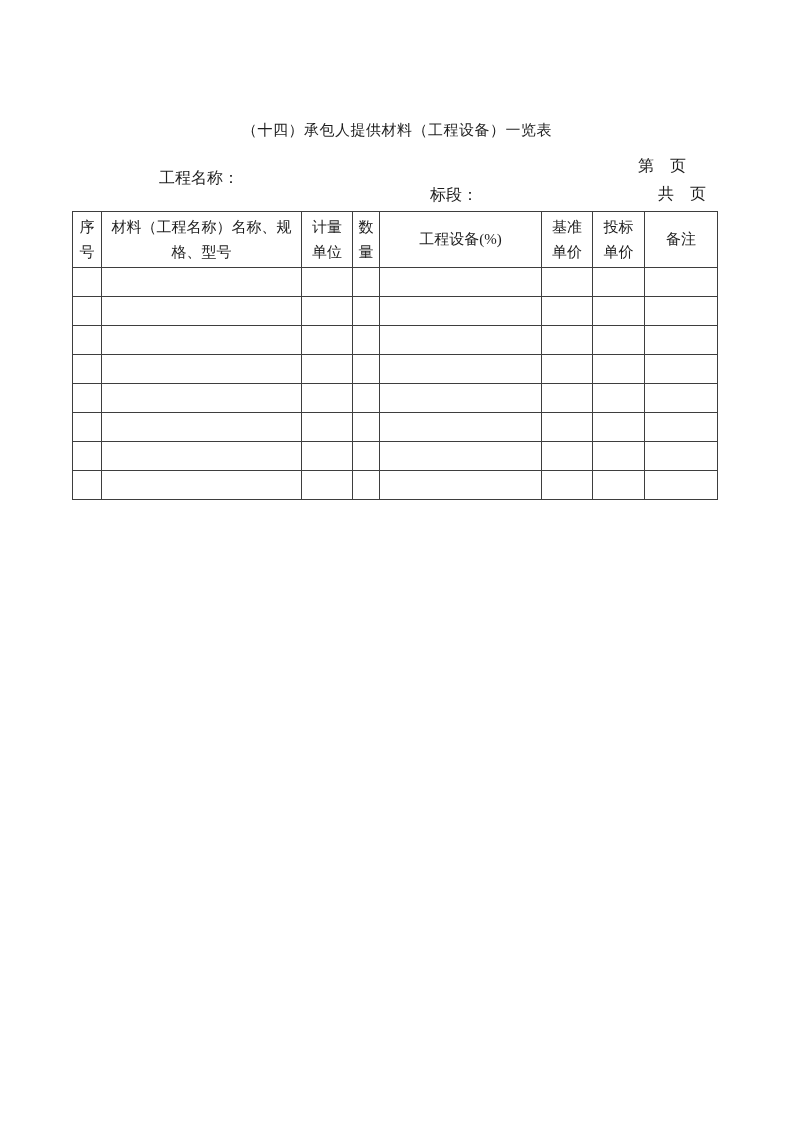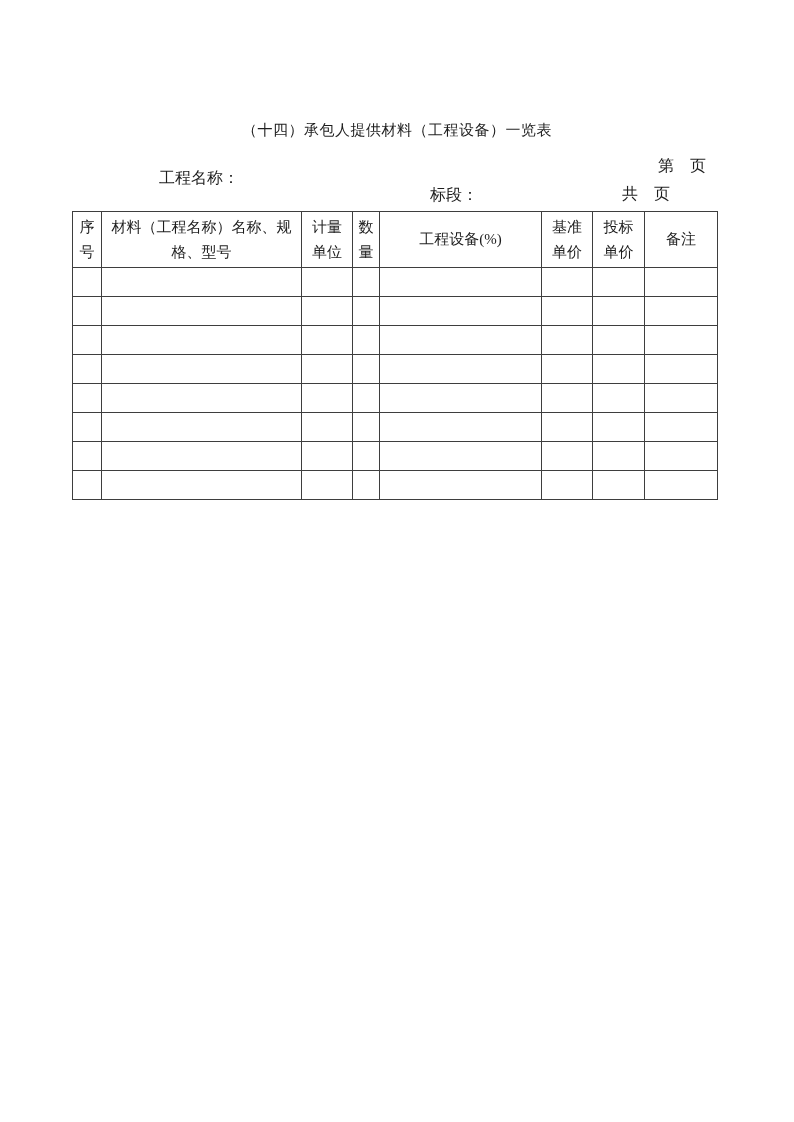--- a/index.html
+++ b/index.html
@@ -26,22 +26,22 @@
     letter-spacing: 0.5px;
     white-space: nowrap;
   }
   .label {
     position: absolute;
     font-size: 16px;
     white-space: nowrap;
   }
   .project-name-label { top: 168px; left: 159px; }
   .section-label      { top: 185px; left: 430px; text-align: center; }
-  .page-no-top        { top: 156px; left: 658px; }
-  .page-total-top     { top: 184px; left: 622px; }
+  .page-no-top        { top: 156px; left: 638px; }
+  .page-total-top     { top: 184px; left: 658px; }
 
   .form-table {
     position: absolute;
     top: 211px;
     left: 72px;
     width: 645px;
     border-collapse: collapse;
     table-layout: fixed;
   }
   .form-table th, .form-table td {

